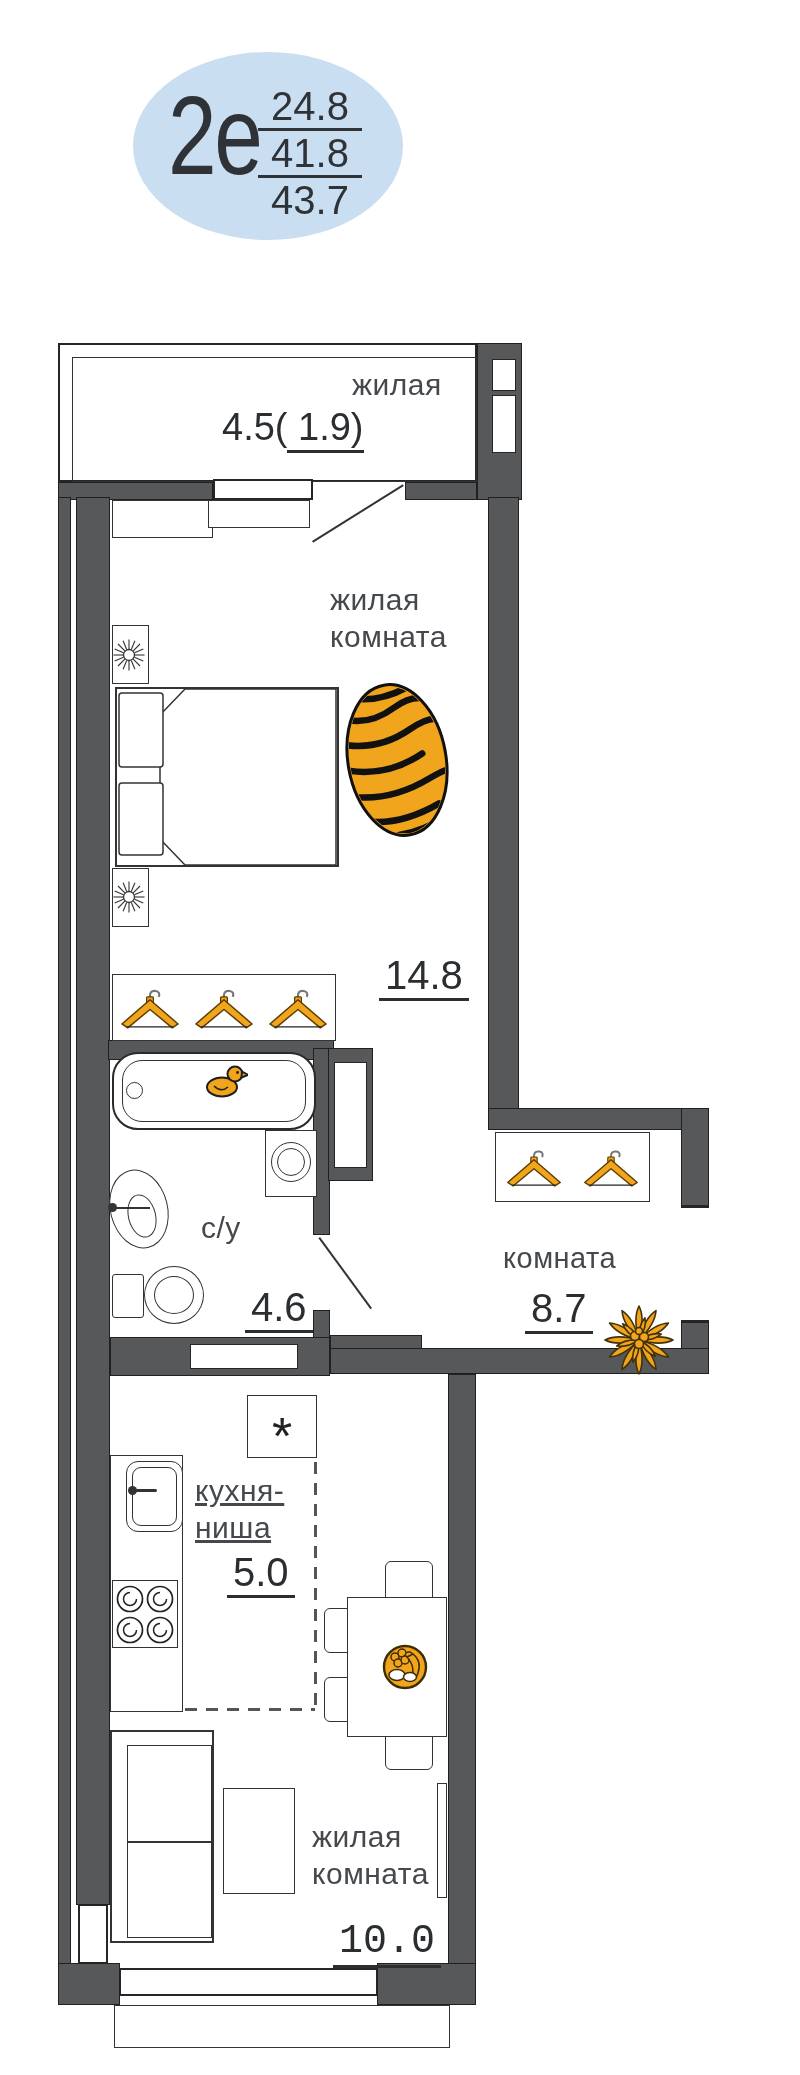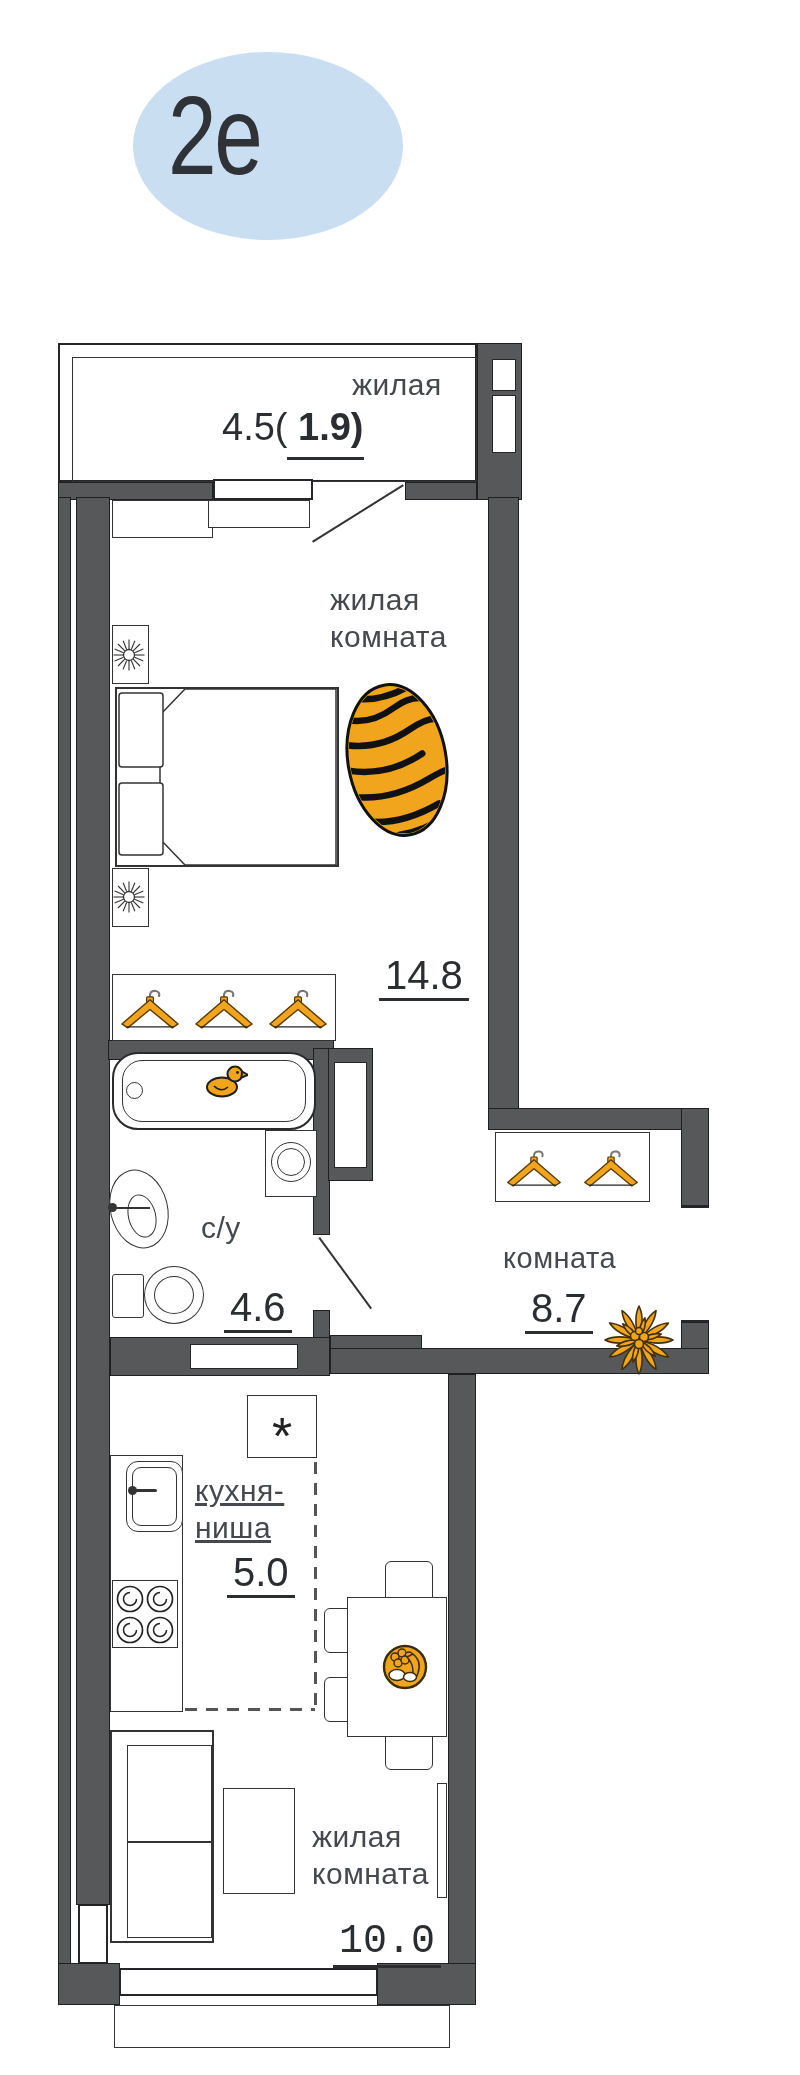--- a/index.html
+++ b/index.html
@@ -27,20 +27,25 @@
   .flexrow{display:flex;align-items:center;justify-content:space-around;}
   svg{display:block;}
 </style>
 </head>
 <body>
 
 <div id="page">
 
   <div class="badge-ellipse"></div>
   <div class="badge-type">2е</div>
+  <div class="badge-col">
+    <div>24.8</div>
+    <div>41.8</div>
+    <div>43.7</div>
+  </div>
 
   <div class="abs" style="left:58px;top:343px;width:419px;height:139px;border:2px solid #26262a;background:#fff;"></div>
   <div class="abs" style="left:72px;top:357px;width:405px;height:125px;border:1.3px solid #333;"></div>
 
   <div class="wall" style="left:58px;top:482px;width:155px;height:18px;"></div>
   <div class="wall" style="left:405px;top:482px;width:72px;height:18px;"></div>
   <div class="whitebox" style="left:213px;top:479px;width:100px;height:21px;border-width:2px;"></div>
   <div class="thinbox" style="left:112px;top:500px;width:101px;height:38px;"></div>
   <div class="thinbox" style="left:208px;top:500px;width:102px;height:28px;"></div>
   <div class="diag" style="left:312px;top:541px;width:107px;transform:rotate(-32deg);"></div>
@@ -294,31 +299,31 @@
       </g>
       <circle cx="42" cy="40" r="4.5"></circle>
         <circle cx="51" cy="41" r="4.5"></circle>
         <circle cx="46" cy="48" r="4.5"></circle>
         <circle cx="46" cy="35" r="3.5"></circle>
     </g>
   </svg>
 
   <div class="rlabel" style="left:352px;top:366px;">жилая</div>
   <div class="abs" style="left:222px;top:406px;font-size:38px;color:var(--num);white-space:nowrap;">
-    <span>4.5(</span><span style="border-bottom:3px solid var(--num);padding-bottom:9px;white-space:pre;font-weight:bold;"> 1.9)</span>
+    <span>4.5(</span><span style="border-bottom:3px solid var(--num);padding-bottom:2px;white-space:pre;"> 1.9)</span>
   </div>
 
   <div class="rlabel" style="left:330px;top:581px;">
     <div>жилая</div>
     <div>комната</div>
   </div>
   <div class="num" style="left:379px;top:908px;margin-top:46px;">14.8</div>
 
   <div class="rlabel" style="left:201px;top:1209px;">с/у</div>
-  <div class="num" style="left:224px;top:1286px;">4.6</div>
+  <div class="num" style="left:245px;top:1286px;">4.6</div>
 
   <div class="rlabel" style="left:503px;top:1240px;font-size:29px;">комната</div>
   <div class="num" style="left:525px;top:1287px;">8.7</div>
 
   <div class="rlabel" style="left:195px;top:1472px;text-decoration:underline;">
     <div>кухня-</div>
     <div>ниша</div>
   </div>
   <div class="num" style="left:227px;top:1551px;">5.0</div>
 

